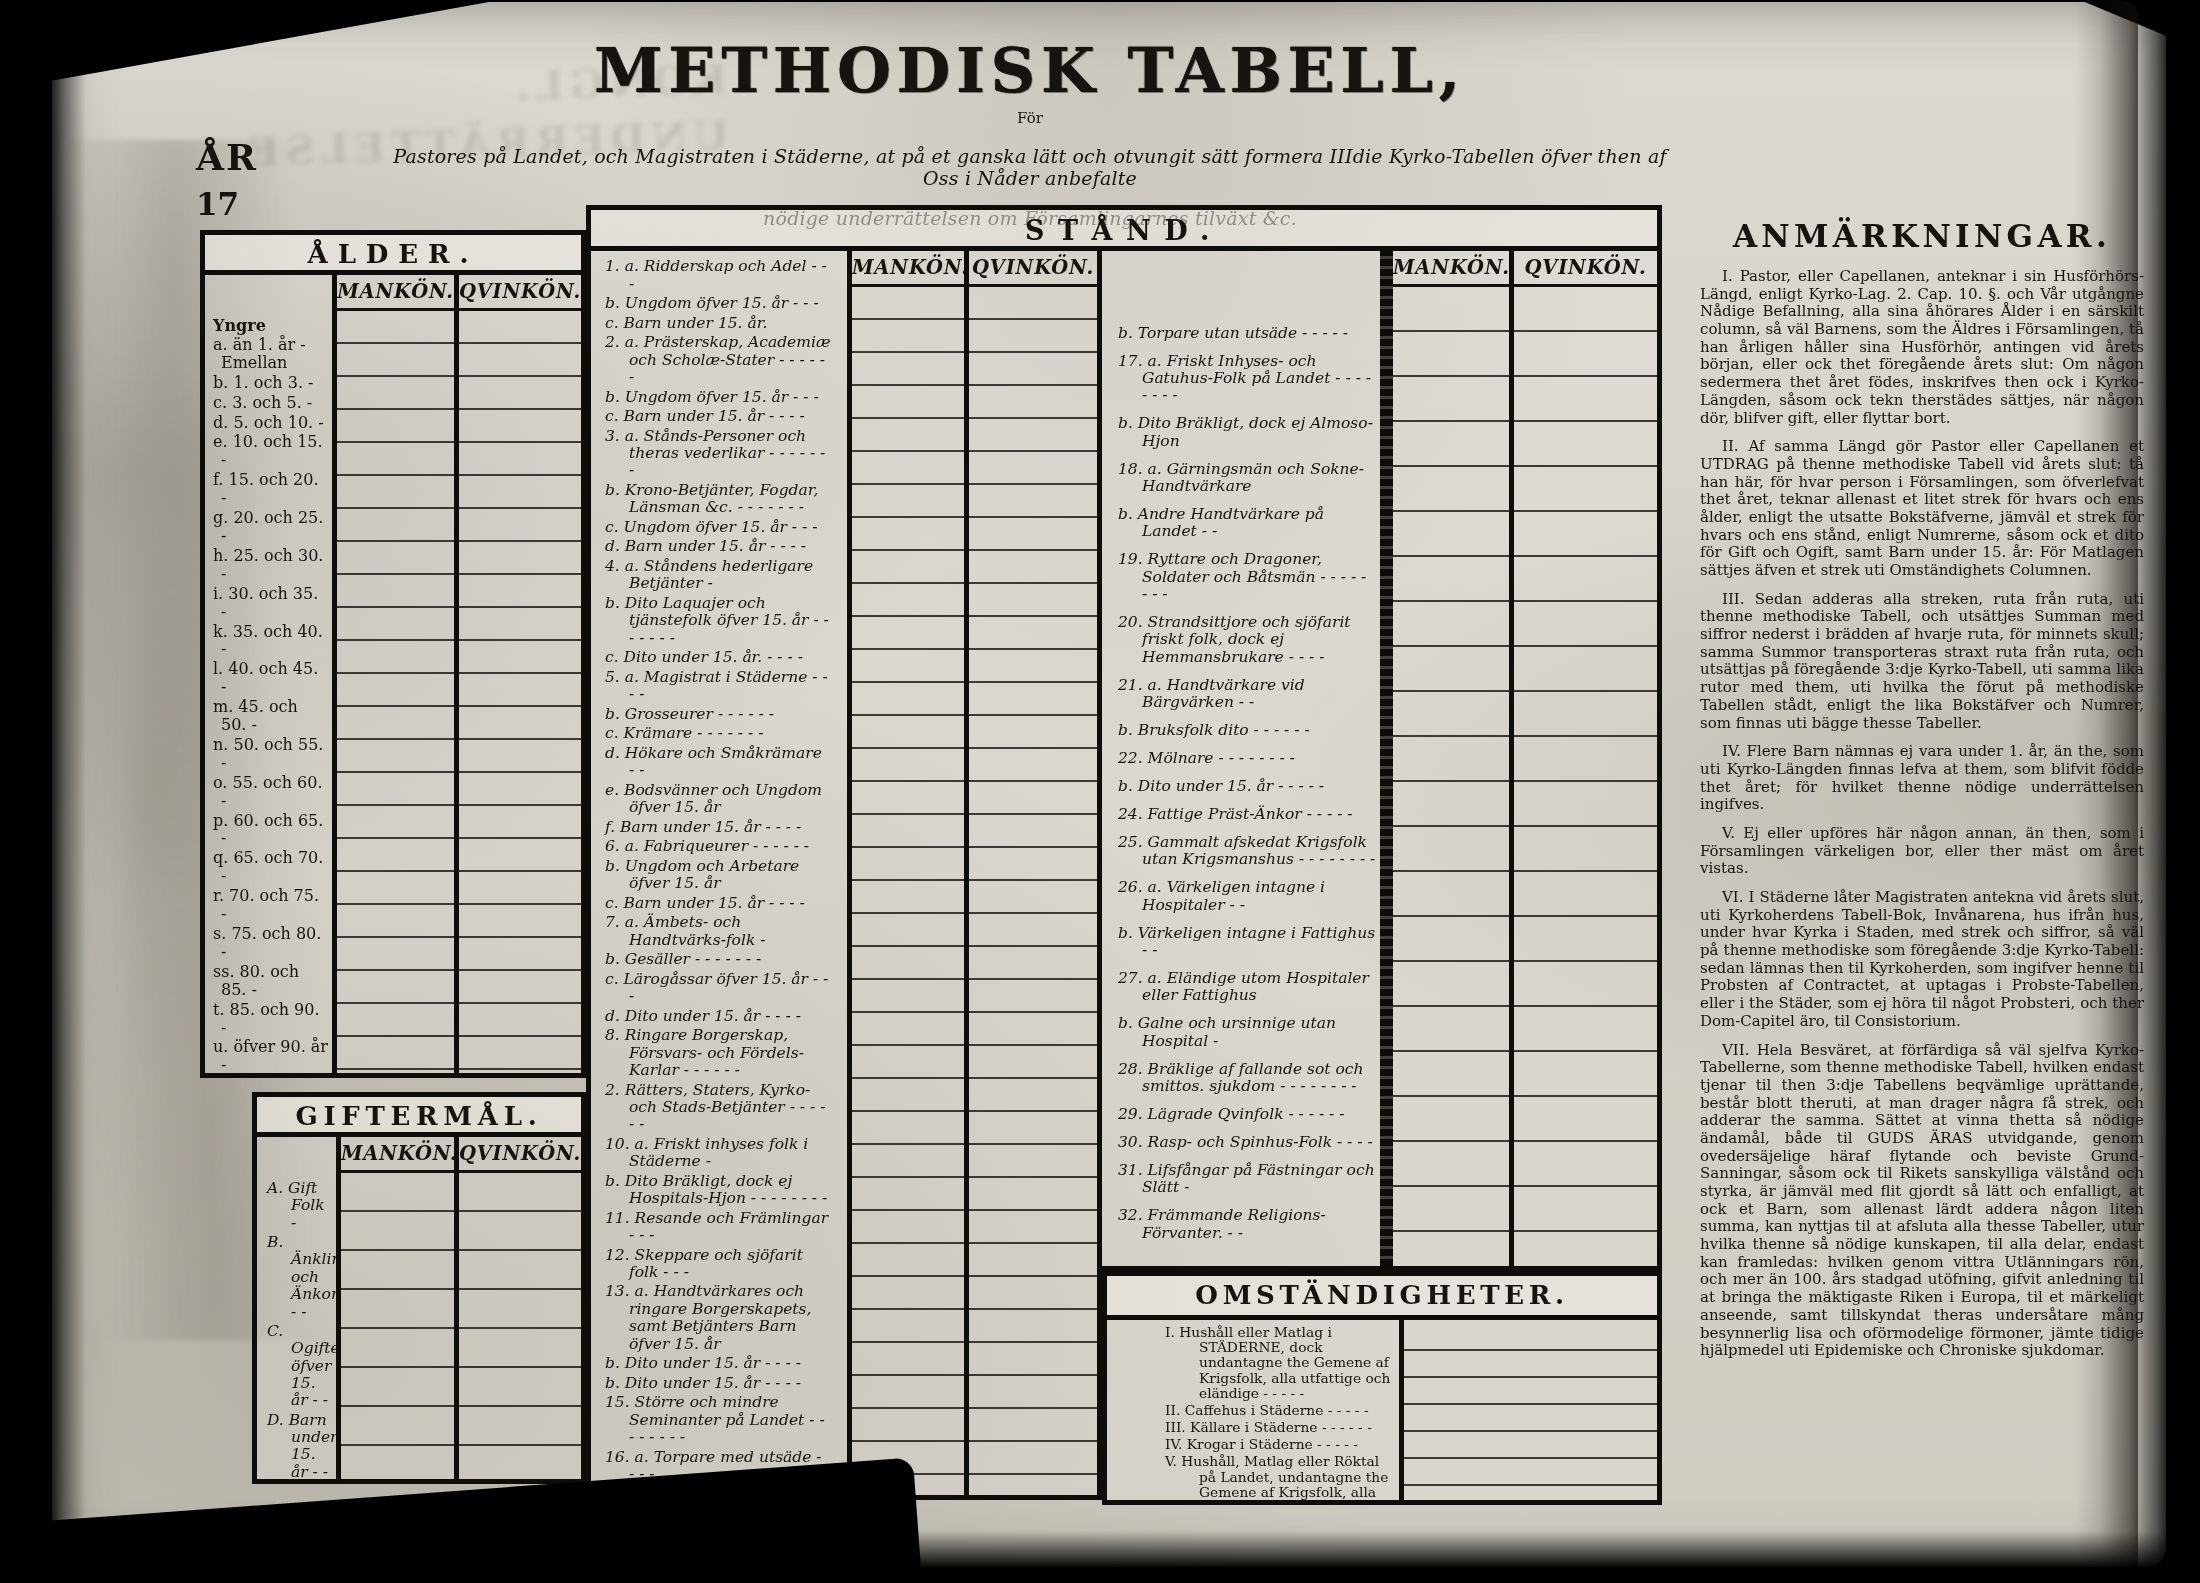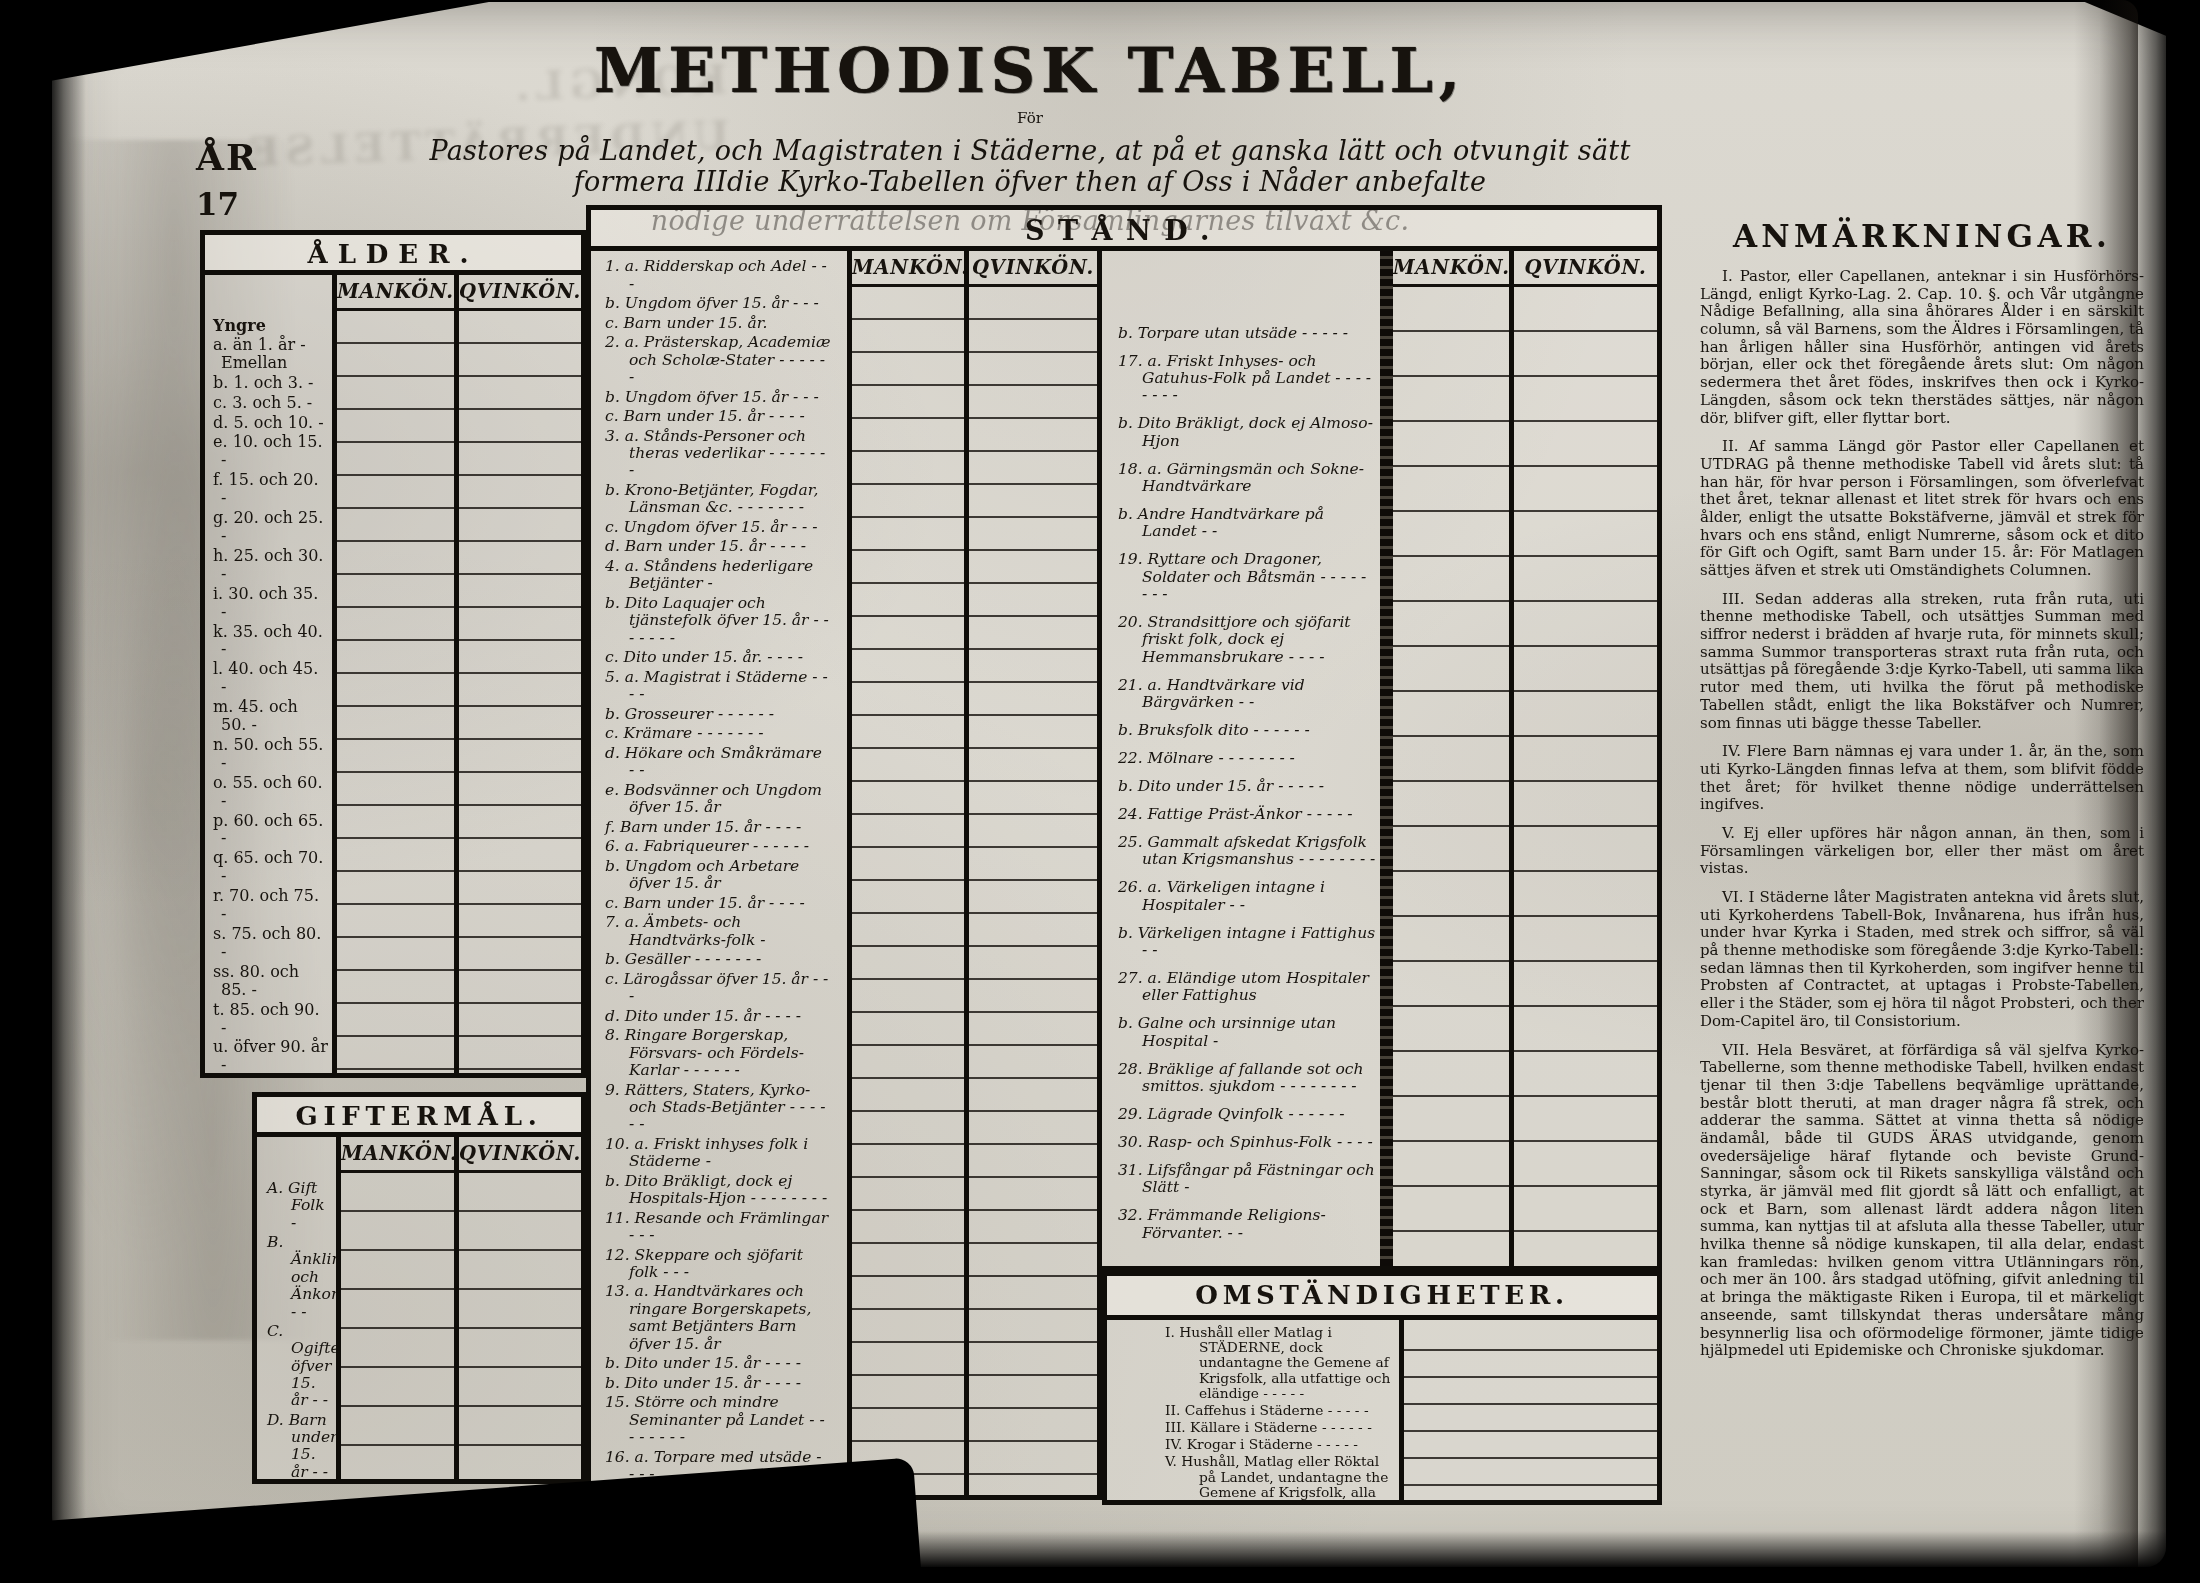--- a/index.html
+++ b/index.html
@@ -45,21 +45,21 @@
     filter: blur(2px); }
   #show-through { left:210px; top:60px; width:520px; height:220px; opacity:.14; filter: blur(2.5px);
     transform: rotate(-2deg) scaleX(-1); font-weight:bold; font-size:40px; letter-spacing:6px;
     color:#4a443a; line-height:1.4; overflow:hidden; }
 
   
   #masthead { position:absolute; left:380px; top:34px; width:1300px; text-align:center; }
   #doc-title { font-size:62px; font-weight:bold; letter-spacing:.09em;
     text-shadow: 0 0 1px rgba(10,8,5,.9), 1px 1px 0 rgba(10,8,5,.35); white-space:nowrap; }
   #for-label { font-size:15px; margin-top:2px; }
-  .subtitle { font-style: italic; font-size:27px; margin-top:8px; letter-spacing:.01em; }
+  .subtitle { font-style: italic; font-size:19px; margin-top:18px; letter-spacing:.01em; }
   #year-block { position:absolute; left:196px; top:136px; font-weight:bold; }
   #year-prefix { font-size:36px; letter-spacing:2px; }
   #year-value { font-size:31px; margin-top:8px; }
 
   
   .tbox { position:absolute; border:5px solid #0f0d09; background: rgba(236,233,225,.35); }
   .theader { height:40px; border-bottom:5px solid #0f0d09; text-align:center;
     font-weight:bold; font-size:26px; letter-spacing:.38em; padding-top:4px;
     background: rgba(240,237,229,.55); }
   .tbody { display:flex; position:absolute; left:0; right:0; bottom:0; }
@@ -225,21 +225,21 @@
         <div class="lbl">e. Bodsvänner och Ungdom öfver 15. år</div>
         <div class="lbl">f. Barn under 15. år  -  -  -  -</div>
         <div class="lbl">6. a. Fabriqueurer  -  -  -  -  -  -</div>
         <div class="lbl">b. Ungdom och Arbetare öfver 15. år</div>
         <div class="lbl">c. Barn under 15. år  -  -  -  -</div>
         <div class="lbl">7. a. Ämbets- och Handtvärks-folk  -</div>
         <div class="lbl">b. Gesäller  -  -  -  -  -  -  -</div>
         <div class="lbl">c. Lärogåssar öfver 15. år  -  -  -</div>
         <div class="lbl">d. Dito under 15. år  -  -  -  -</div>
         <div class="lbl">8. Ringare Borgerskap, Försvars- och Fördels-Karlar  -  -  -  -  -  -</div>
-        <div class="lbl">9. Rätters, Staters, Kyrko- och Stads-Betjänter  -  -  -  -  -  -</div>
+        <div class="lbl">2. Rätters, Staters, Kyrko- och Stads-Betjänter  -  -  -  -  -  -</div>
         <div class="lbl">10. a. Friskt inhyses folk i Städerne  -</div>
         <div class="lbl">b. Dito Bräkligt, dock ej Hospitals-Hjon  -  -  -  -  -  -  -  -</div>
         <div class="lbl">11. Resande och Främlingar  -  -  -</div>
         <div class="lbl">12. Skeppare och sjöfarit folk  -  -  -</div>
         <div class="lbl">13. a. Handtvärkares och ringare Borgerskapets, samt Betjänters Barn öfver 15. år</div>
         <div class="lbl">b. Dito under 15. år  -  -  -  -</div>
         <div class="lbl">b. Dito under 15. år  -  -  -  -</div>
         <div class="lbl">15. Större och mindre Seminanter på Landet  -  -  -  -  -  -  -  -</div>
         <div class="lbl">16. a. Torpare med utsäde  -  -  -  -</div>
       </div>

